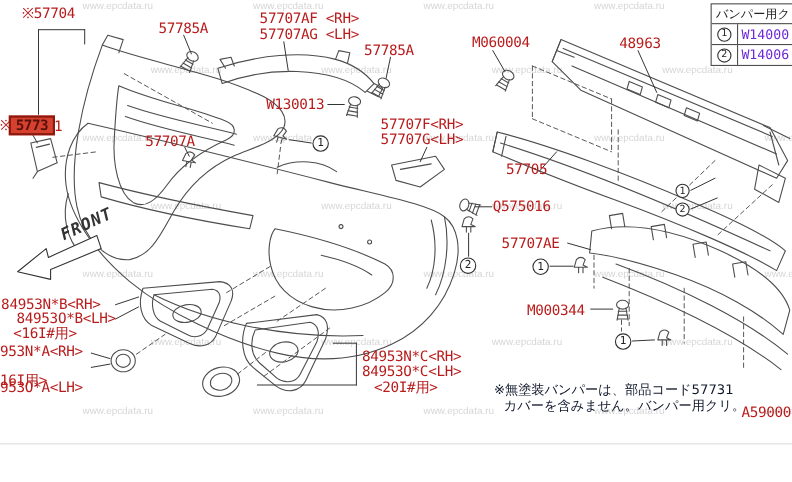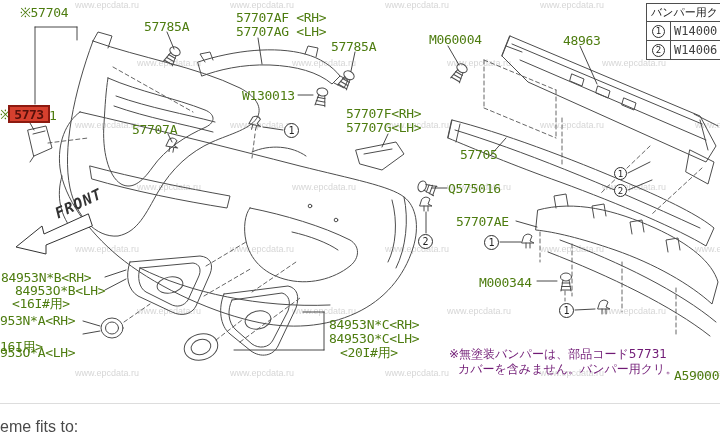--- a/index.html
+++ b/index.html
@@ -1,40 +1,40 @@
 <!DOCTYPE html>
 <html><head>
 <meta charset="utf-8">
 <style>
   html,body{margin:0;padding:0;background:#fff;}
   #stage{position:relative;width:720px;height:438px;overflow:hidden;background:#fff;
          font-family:"DejaVu Sans Mono",monospace;}
   .wm{position:absolute;font:9px "Liberation Sans",sans-serif;color:rgba(60,60,60,.22);
       white-space:nowrap;pointer-events:none;}
-  .plabel{position:absolute;font:13px "DejaVu Sans Mono",monospace;color:#4d7c0f;
+  .plabel{position:absolute;font:13px "DejaVu Sans Mono",monospace;color:#b91c1c;
           white-space:nowrap;line-height:1;letter-spacing:-.3px;}
-  .jnote{position:absolute;font:12px "DejaVu Sans",sans-serif;color:#701a75;
+  .jnote{position:absolute;font:12px "DejaVu Sans",sans-serif;color:#0f172a;
          white-space:nowrap;line-height:1;}
   .hlbox{position:absolute;left:8px;top:105px;width:38px;height:14px;background:#d6402e;
          border:2px solid #8d1a10;display:flex;align-items:center;justify-content:center;}
   .hlbox span{font:bold 13px "DejaVu Sans Mono",monospace;color:#57100a;letter-spacing:-.5px;}
   .circ{position:absolute;width:15px;height:15px;border:1.4px solid #2f2f2f;border-radius:50%;
         background:#fff;display:flex;align-items:center;justify-content:center;
         font:10px "DejaVu Sans Mono",monospace;color:#222;box-sizing:border-box;}
   .circ.sm{width:13px;height:13px;font-size:9px;}
   .ctable{position:absolute;left:646px;top:3px;width:96px;border:1.5px solid #4e4e4e;background:#fff;}
   .ct-title{height:17px;border-bottom:1.5px solid #4e4e4e;display:flex;align-items:center;
             padding-left:4px;font:11px "DejaVu Sans",sans-serif;color:#222;white-space:nowrap;}
   .ct-row{height:18px;display:flex;align-items:stretch;}
   .ct-row + .ct-row{border-top:1.5px solid #4e4e4e;}
   .ct-num{width:23px;border-right:1.5px solid #4e4e4e;display:flex;align-items:center;justify-content:center;}
   .ct-num .ccell{width:13px;height:13px;border:1.2px solid #2f2f2f;border-radius:50%;display:flex;
                  align-items:center;justify-content:center;font:9px "DejaVu Sans Mono",monospace;color:#222;box-sizing:border-box;}
   .ct-code{display:flex;align-items:center;padding-left:3px;font:12px "DejaVu Sans Mono",monospace;
-           color:#404040;white-space:nowrap;}
+           color:#6d28d9;white-space:nowrap;}
   .front-label{position:absolute;left:52px;top:206px;font:italic bold 15px "DejaVu Sans Mono",monospace;
                color:#333;transform:rotate(-25deg);transform-origin:left top;letter-spacing:1px;}
   .divider{position:absolute;left:0;top:403px;width:720px;height:1px;background:#ddd;}
   .fits{position:absolute;left:0;top:418px;font:16px "Liberation Sans",sans-serif;color:#4a4a4a;}
   svg{position:absolute;left:0;top:0;}
 </style>
 </head>
 <body>
 <div id="stage">
 
@@ -292,15 +292,14 @@
   </div>
   <div class="ct-row">
     <span class="ct-num">
           <span class="ccell">2</span>
         </span>
     <span class="ct-code">W14006</span>
   </div>
 </div>
 
 <div class="divider"></div>
-<span class="fits">eme fits to:</span>
 
 </div>
 
 </body></html>

